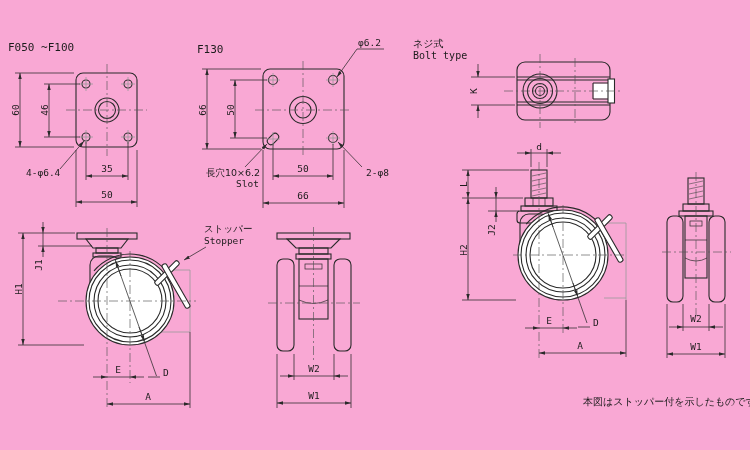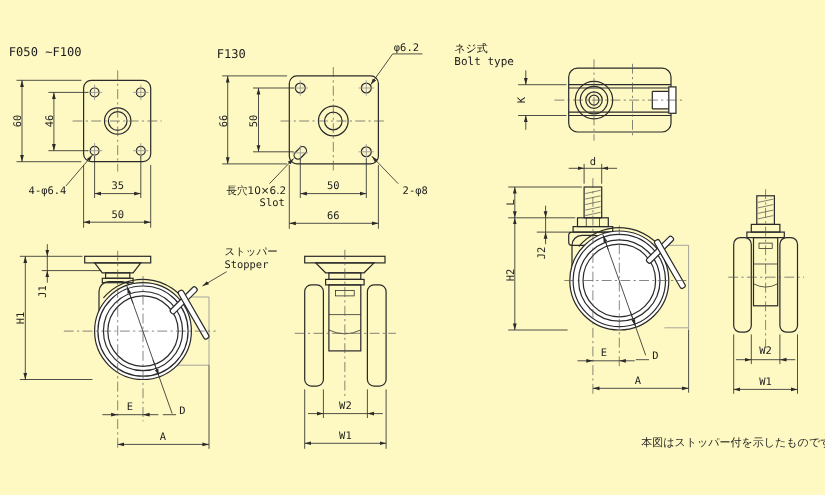--- a/index.html
+++ b/index.html
@@ -1,16 +1,16 @@
 <!DOCTYPE html>
 <html><head>
 <meta charset="utf-8">
 <style>
   html,body{margin:0;padding:0;background:#fff;}
-  #canvas{position:relative;width:750px;height:450px;background:#fef9c3;overflow:hidden;
+  #canvas{position:relative;width:750px;height:450px;background:#f9a8d4;overflow:hidden;
           font-family:"DejaVu Sans Mono","Liberation Mono",monospace;}
   svg text{font-family:"DejaVu Sans Mono","Liberation Mono",monospace;fill:#1c1c1c;}
   .t11{font-size:11px;}
   .t10{font-size:10px;}
   .t9{font-size:9.5px;}
   .jp{font-family:"DejaVu Sans","Liberation Sans",sans-serif;}
   .out{stroke:#2a2a2a;stroke-width:1.1;fill:none;}
   .outw{stroke:#2a2a2a;stroke-width:1.1;fill:#ffffff;}
   .thin{stroke:#2a2a2a;stroke-width:0.7;fill:none;}
   .dim{stroke:#2a2a2a;stroke-width:0.75;fill:none;}

